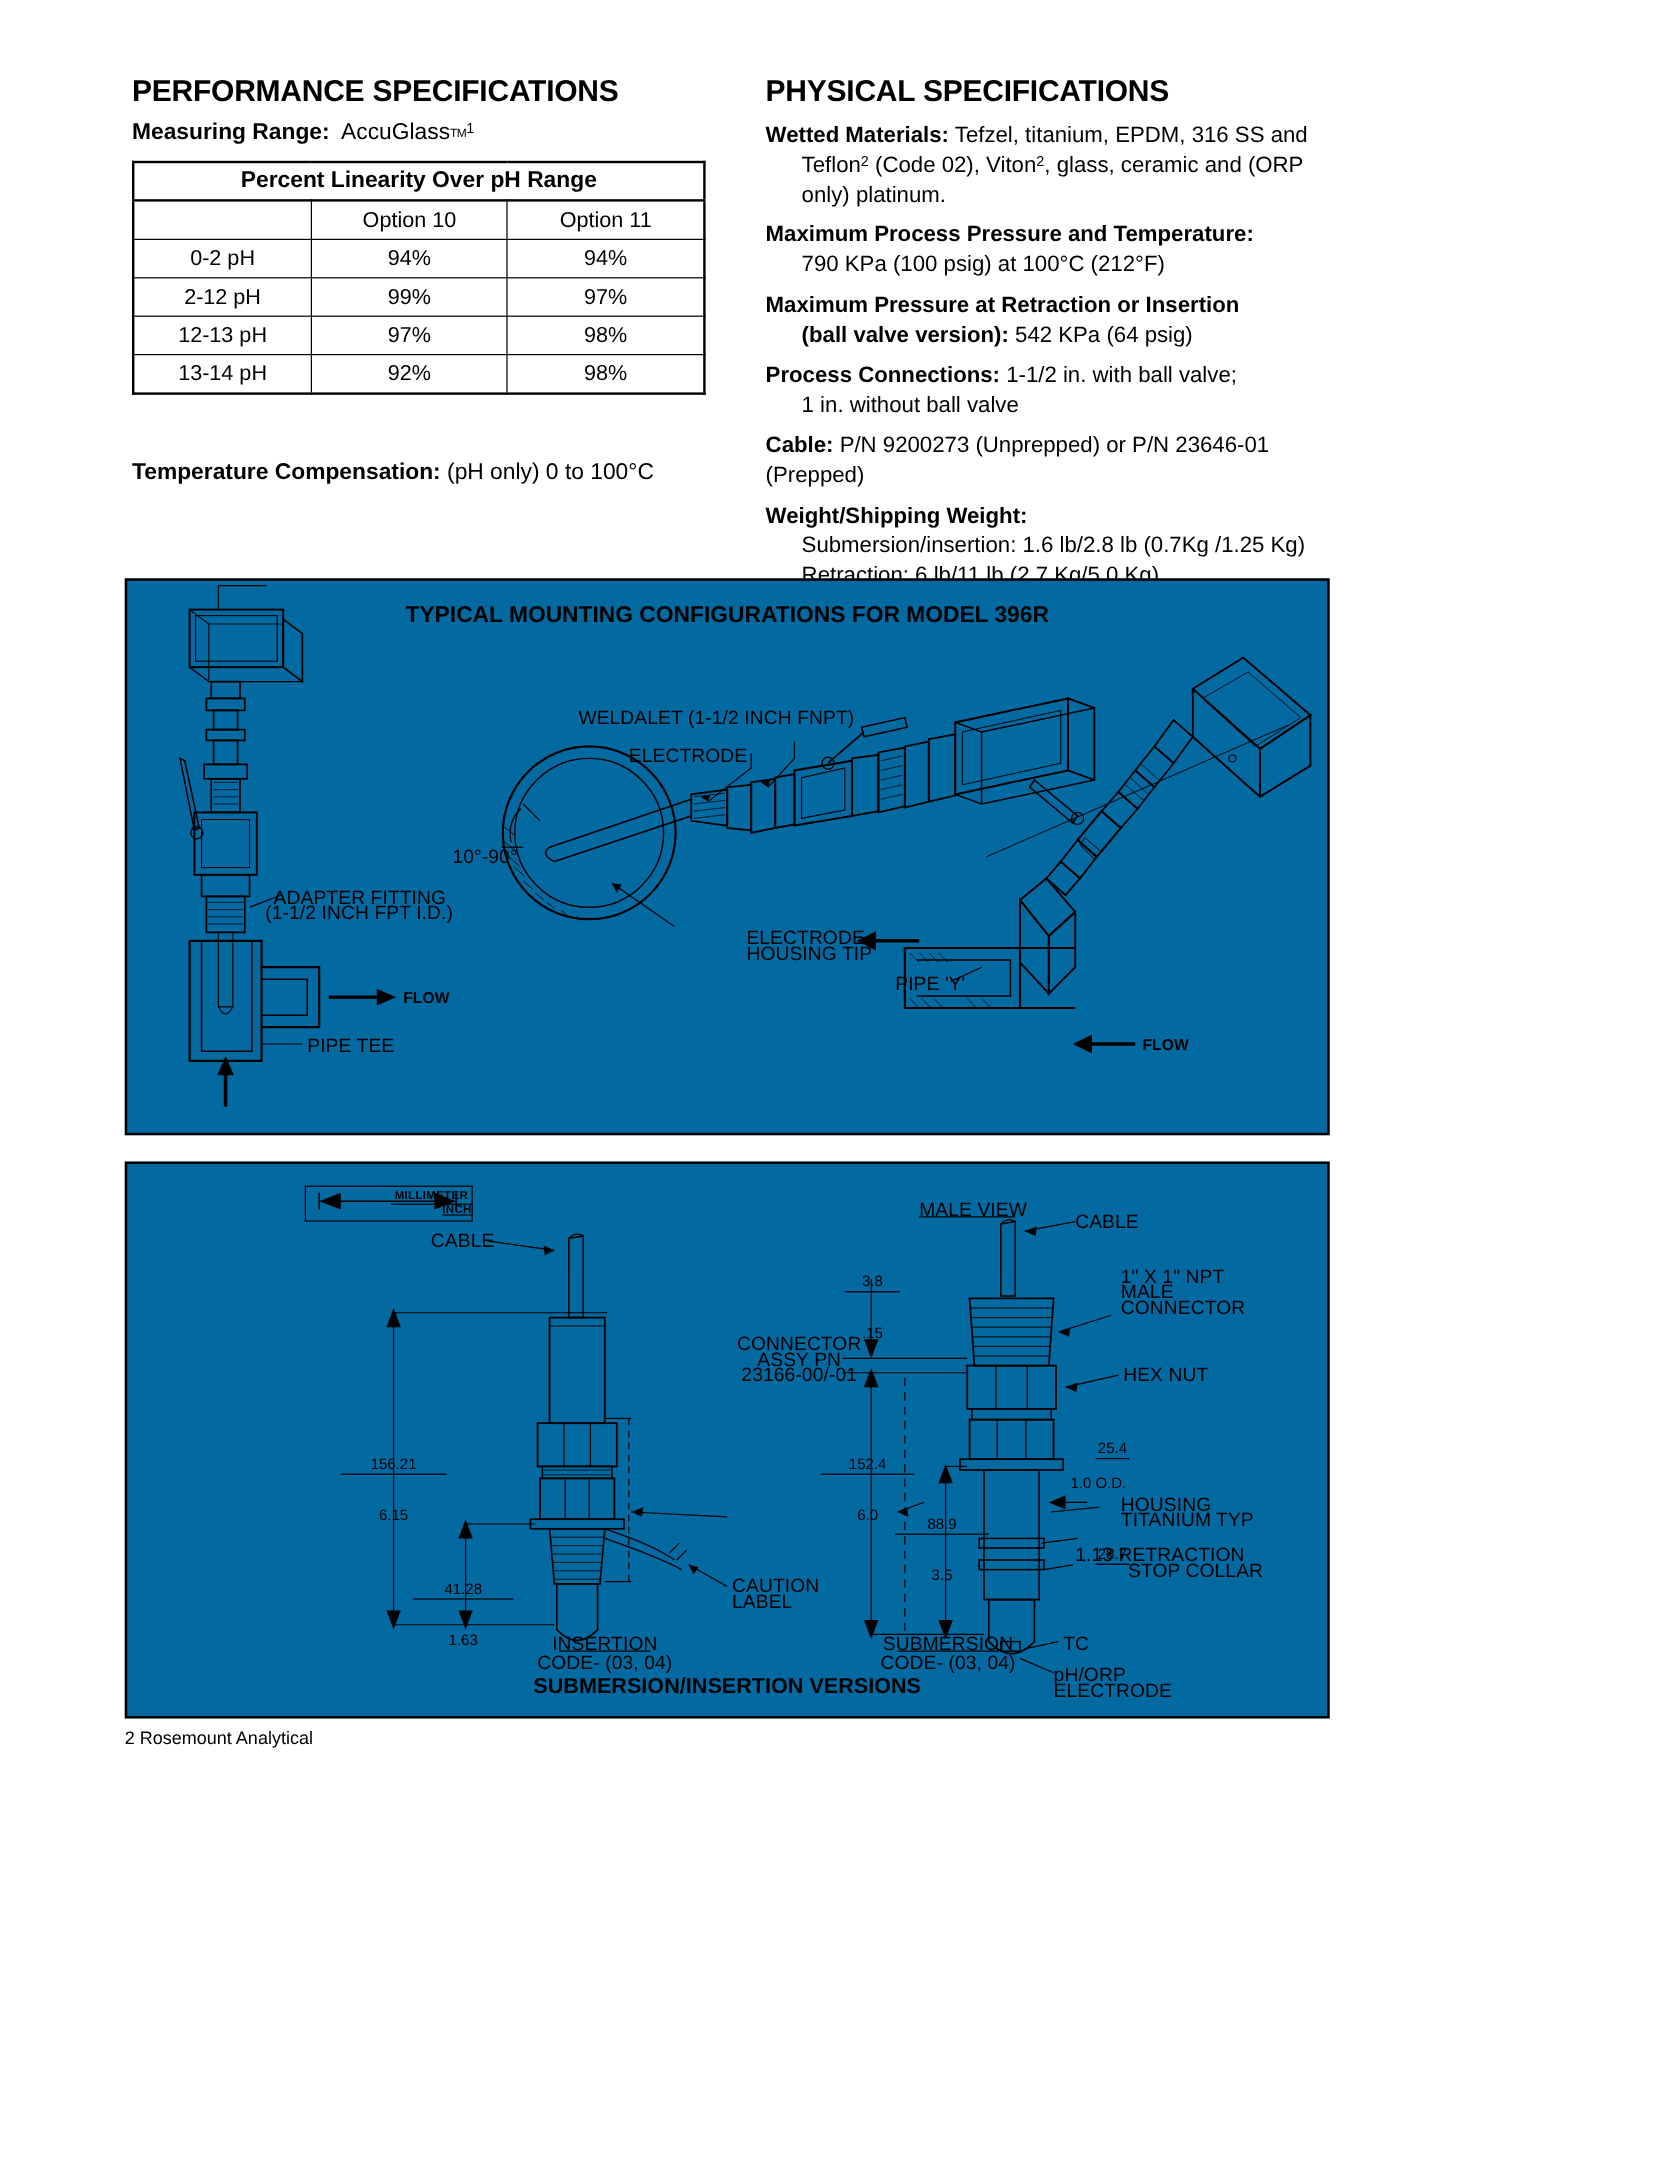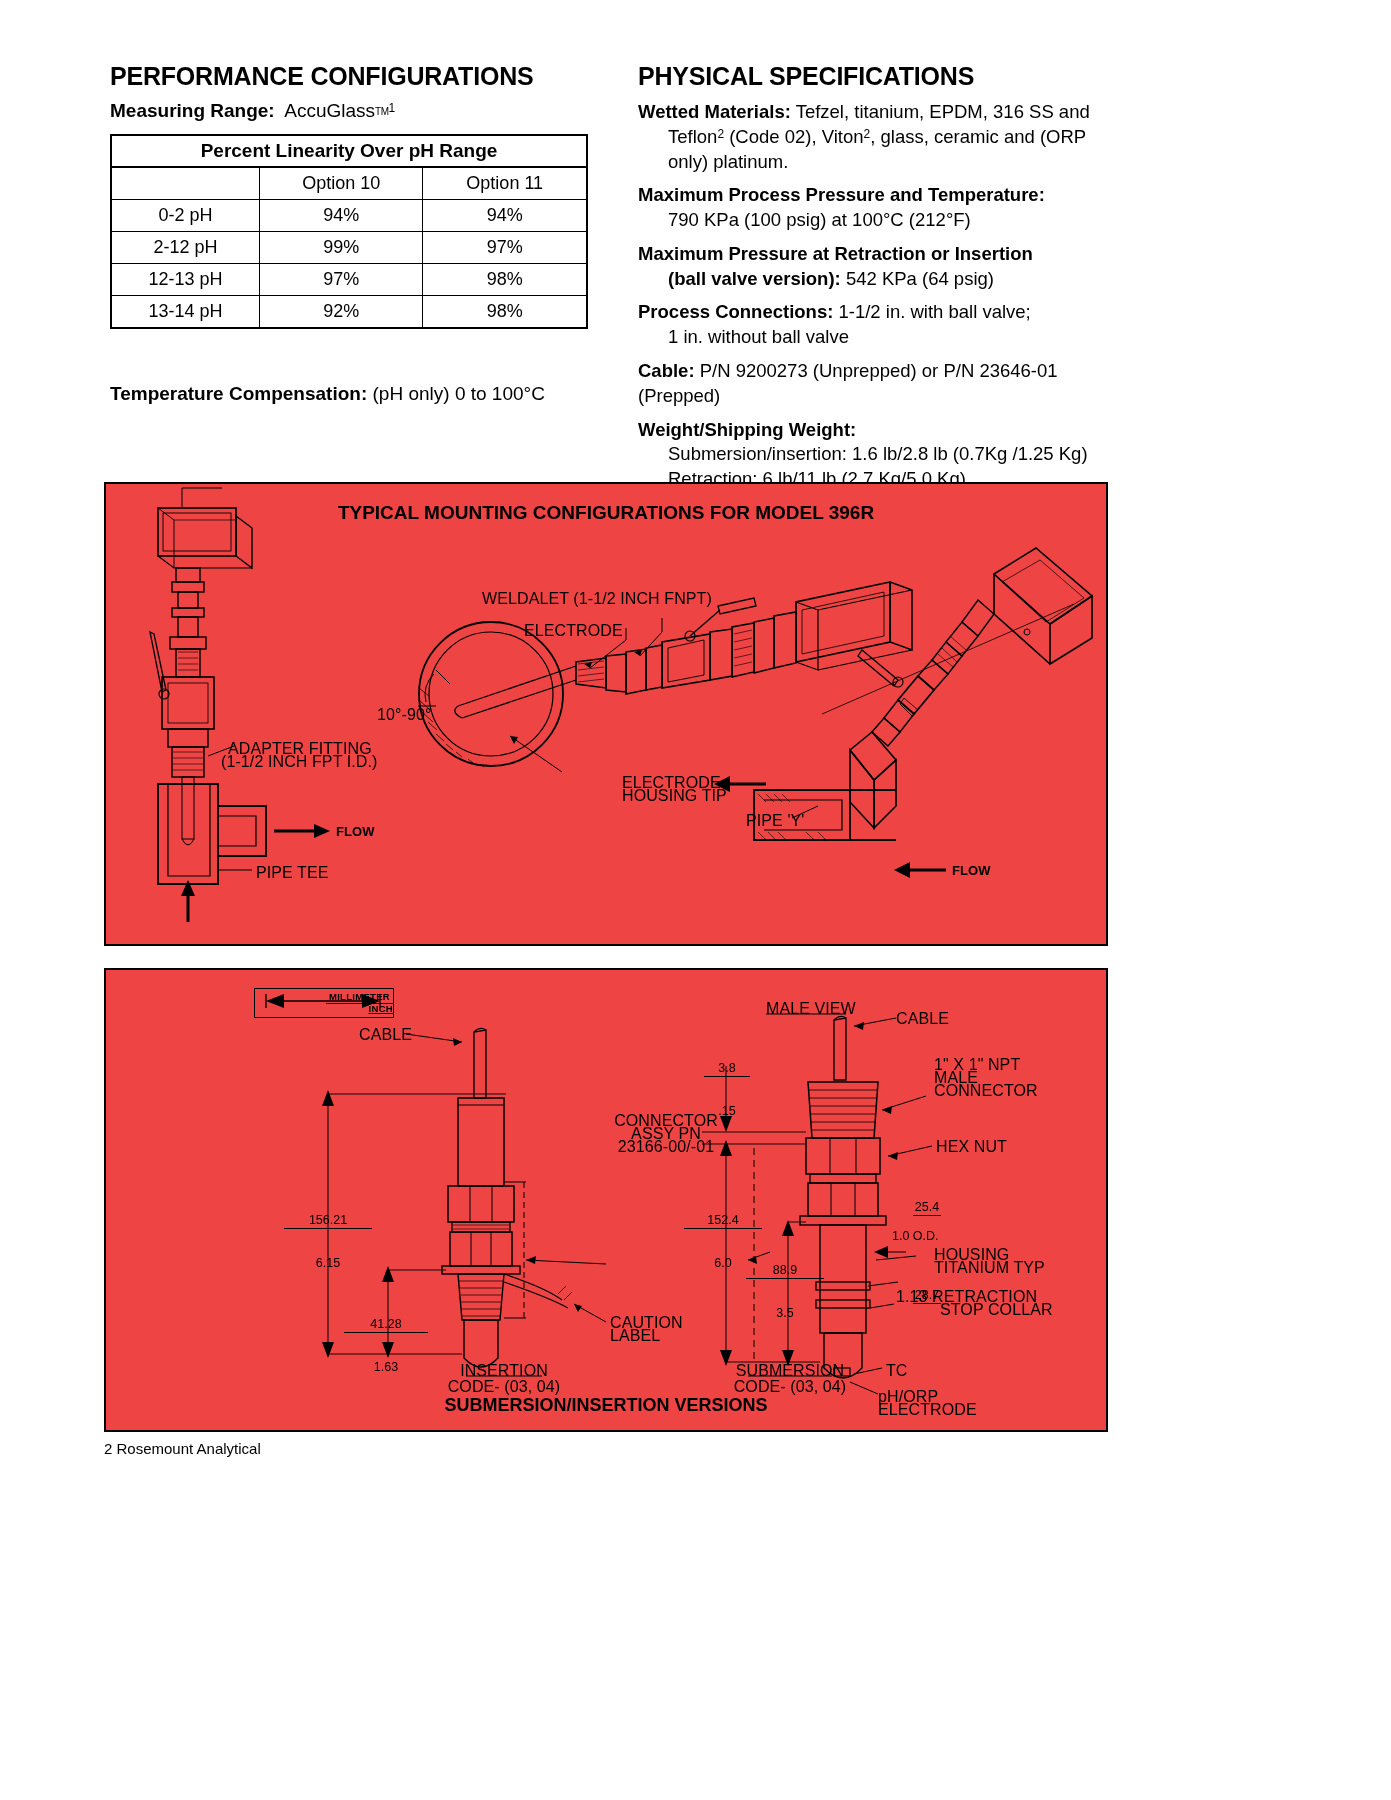--- a/index.html
+++ b/index.html
@@ -119,21 +119,21 @@
   .footnotes sup {
     font-size: 11px;
     vertical-align: 4px;
     margin-right: 3px;
   }
 
   
   .figbox {
     position: absolute;
     border: 2px solid #000;
-    background: #ef4444;
+    background: #0369a1;
   }
   #fig1 { left: 104px; top: 482px; width: 1000px; height: 460px; }
   #fig2 { left: 104px; top: 968px; width: 1000px; height: 460px; }
 
   .fig-title {
     position: absolute;
     left: 0; right: 0;
     text-align: center;
     font-size: 19px;
     font-weight: bold;
@@ -187,21 +187,21 @@
   }
 </style>
 </head>
 <body>
 
 <div class="page">
 
   <div class="spec-cols">
 
     <div class="col-left">
-      <h1 class="sec-title">PERFORMANCE CONFIGURATIONS</h1>
+      <h1 class="sec-title">PERFORMANCE SPECIFICATIONS</h1>
 
       <div class="lead"><b>Measuring Range:</b>&nbsp; <span>AccuGlass</span><span class="tm">TM</span><sup class="fn">1</sup></div>
 
       <table class="lin">
         <tbody>
             <tr>
           <th class="caption" colspan="3">Percent Linearity Over pH Range</th>
         </tr>
         <tr>
           <td class="lbl hdr"></td>

